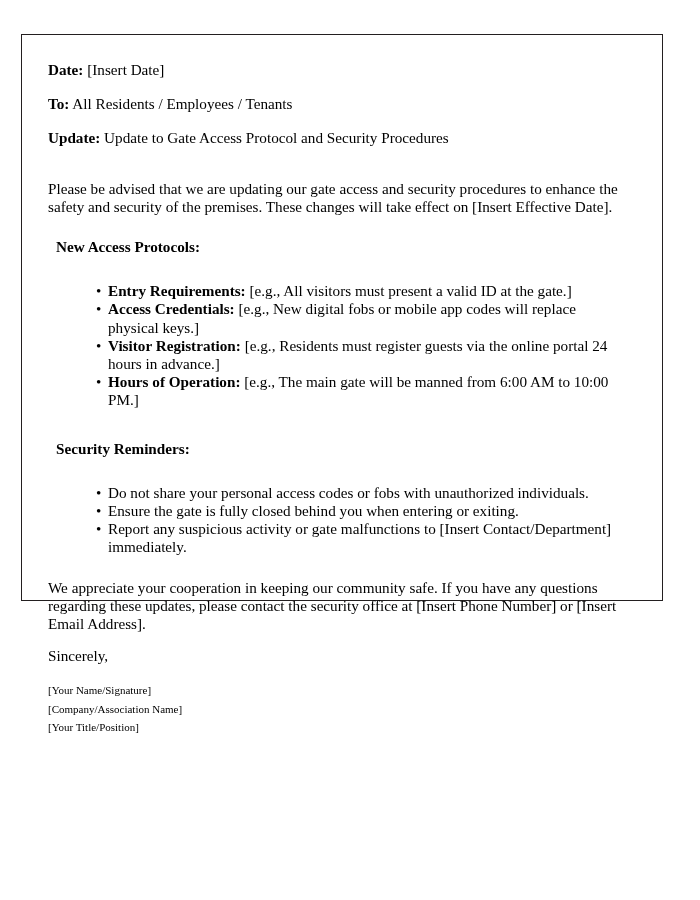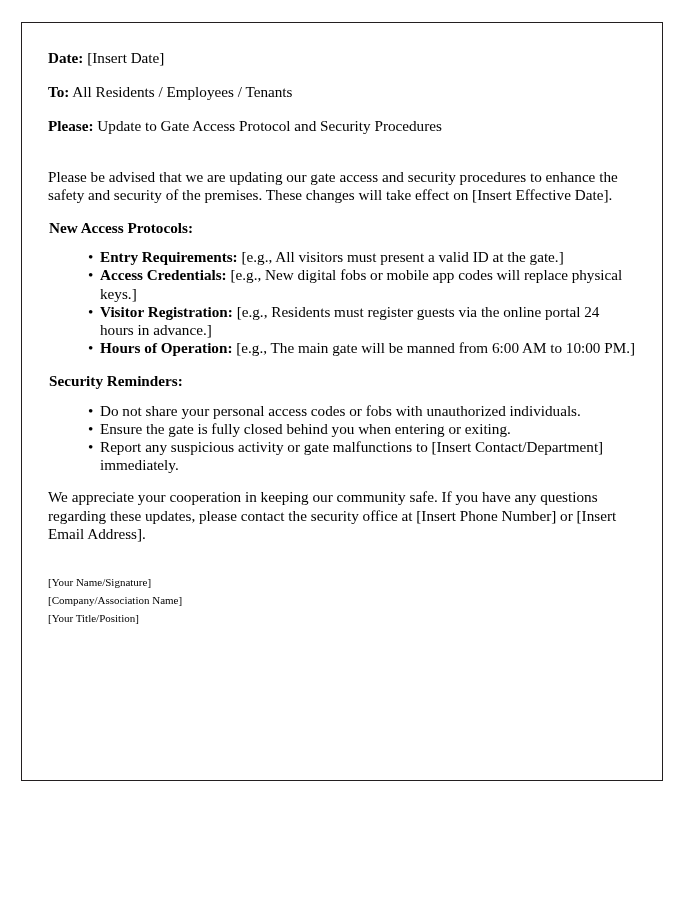--- a/index.html
+++ b/index.html
@@ -16,23 +16,23 @@
   }
   .page {
     position: relative;
     width: 700px;
     height: 900px;
     box-sizing: border-box;
   }
   .doc-frame {
     position: absolute;
     left: 21px;
-    top: 22px;
+    top: 34px;
     width: 642px;
-    height: 759px;
+    height: 567px;
     box-sizing: border-box;
     border: 1.3px solid #231f20;
     background: #ffffff;
   }
   .doc-body {
     padding: 26px 26px 0 26px;
     box-sizing: border-box;
   }
   .line {
     font-size: 15.2px;
@@ -45,24 +45,24 @@
   .gap-lg { height: 16px; }
   .gap-md { height: 14px; }
   .gap-sm { height: 10px; }
   b, .bold {
     font-weight: bold;
   }
   .heading {
     font-size: 15.2px;
     line-height: 18.2px;
     font-weight: bold;
-    margin: 1px;
+    margin: 8px;
   }
   ul.bullets {
-    margin: 0;
+    margin: 8px;
     padding: 0 0 0 40px;
     list-style: none;
   }
   ul.bullets > li {
     position: relative;
     font-size: 15.2px;
     line-height: 18.2px;
     padding-left: 12px;
     margin: 0;
   }
@@ -95,21 +95,21 @@
       <div class="gap-lg"></div>
 
       <p class="line block">
         <b>To:</b>
         <span>All Residents / Employees / Tenants</span>
       </p>
 
       <div class="gap-lg"></div>
 
       <p class="line block">
-        <b>Please:</b>
+        <b>Update:</b>
         <span>Update to Gate Access Protocol and Security Procedures</span>
       </p>
 
       <div class="gap-lg"></div>
 
 
       <div class="gap-lg"></div>
 
       <p class="line block para-indent-none">Please be advised that we are updating our gate access and security procedures to enhance the safety and security of the premises. These changes will take effect on [Insert Effective Date].</p>
 
@@ -155,20 +155,21 @@
           <span>Report any suspicious activity or gate malfunctions to [Insert Contact/Department] immediately.</span>
         </li>
       </ul>
 
       <div class="gap-md"></div>
 
       <p class="line block">We appreciate your cooperation in keeping our community safe. If you have any questions regarding these updates, please contact the security office at [Insert Phone Number] or [Insert Email Address].</p>
 
       <div class="gap-md"></div>
 
+      <p class="line block">Sincerely,</p>
 
       <div class="gap-lg"></div>
 
       <div>
         <div class="sig-line">[Your Name/Signature]</div>
         <div class="sig-line">[Company/Association Name]</div>
         <div class="sig-line">[Your Title/Position]</div>
       </div>
 
     </div>

